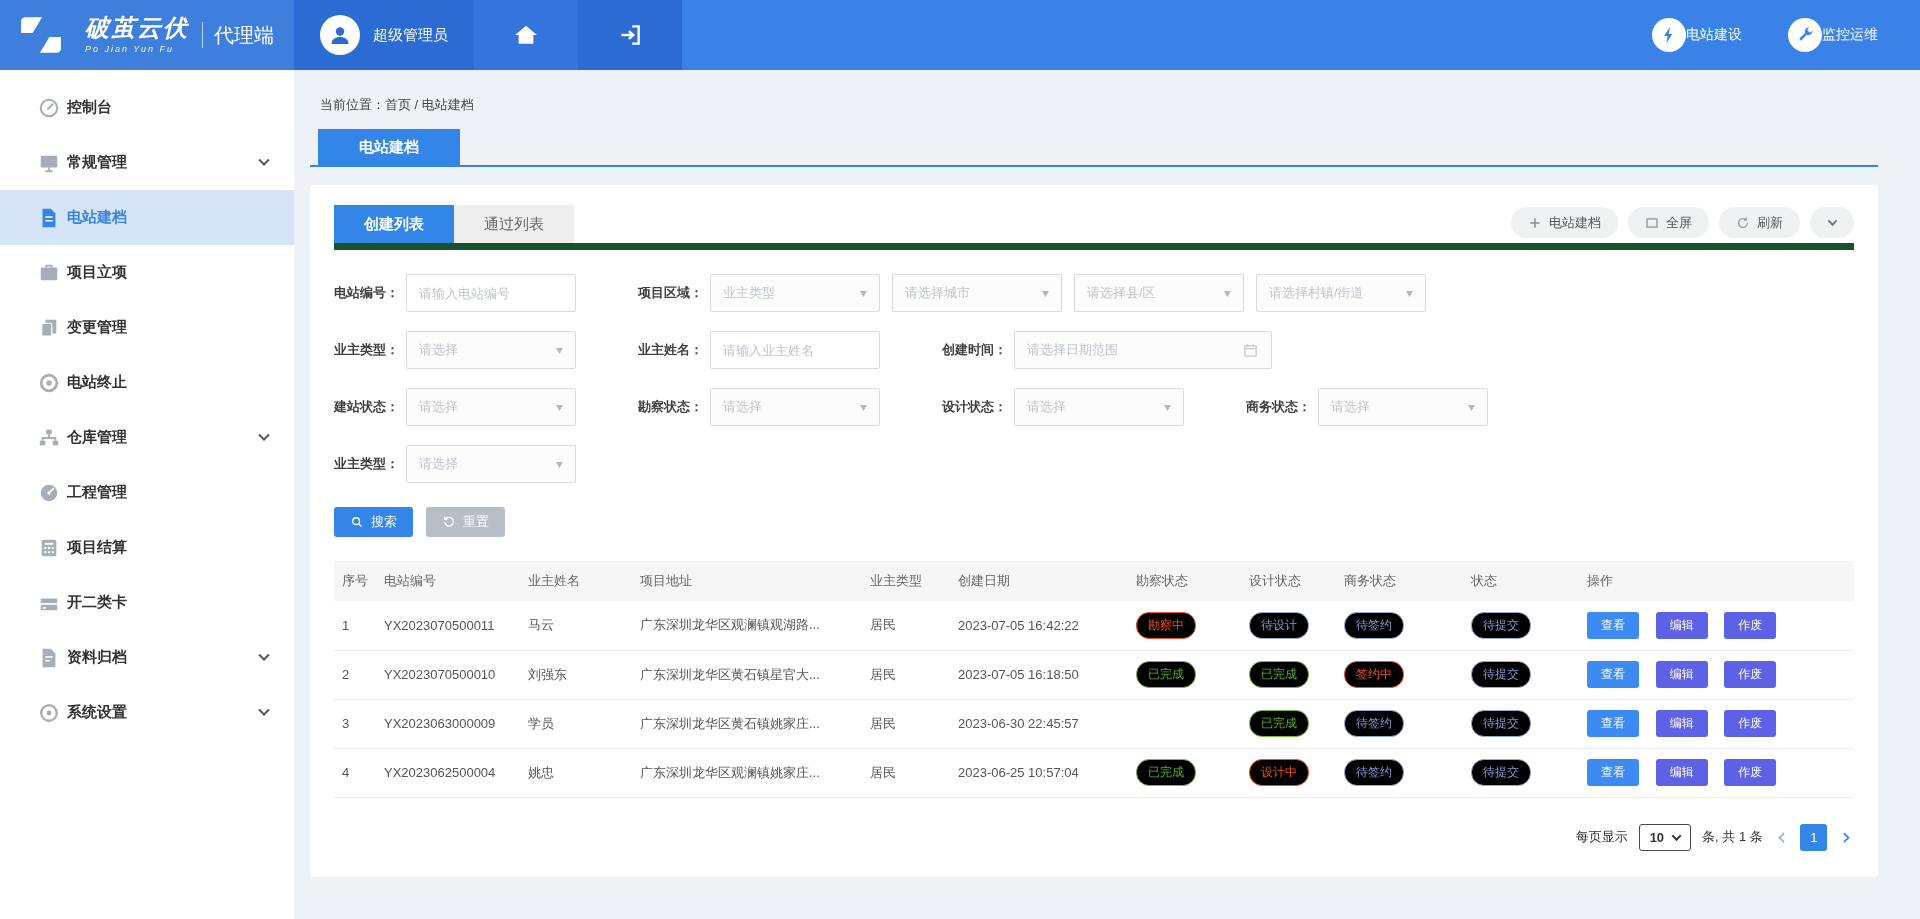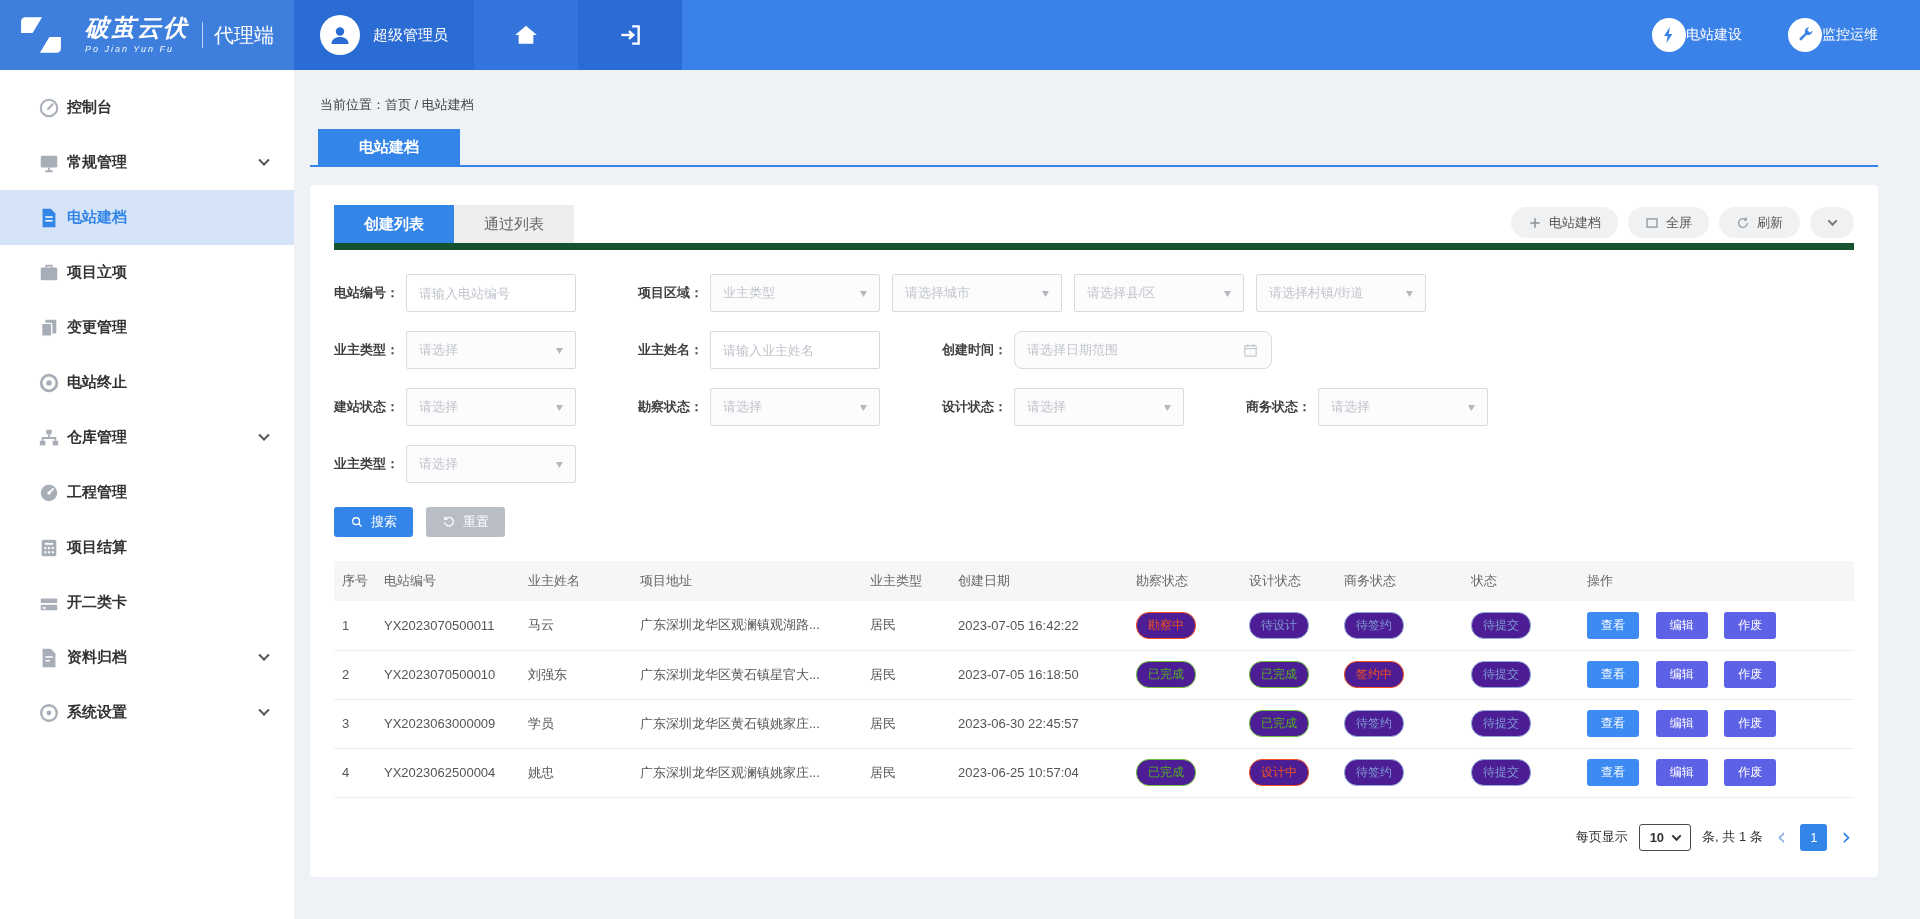--- a/index.html
+++ b/index.html
@@ -56,30 +56,30 @@
   .f-row { display:flex; align-items:center; margin-bottom:19px; }
   .f-group { display:flex; align-items:center; margin-right:62px; }
   .f-label { width:72px; font-size:13px; font-weight:600; color:#404040; flex-shrink:0; }
   .ctl { width:170px; height:38px; border:1px solid #D8DADF; border-radius:2px; display:flex; align-items:center; padding:0 12px; font-size:13px; background:#fff; }
   input.ctl { color:#333; outline:none; font-family:inherit; }
   input.ctl::placeholder { color:#C0C4CC; }
   .sel { justify-content:space-between; cursor:pointer; background:#FCFCFD; }
   .sel .ph { color:#C0C4CC; }
   .caret { font-size:9px; color:#B4B7BD; transform:scaleY(.85); font-family:"DejaVu Sans",sans-serif; }
   .region-sels { display:flex; gap:12px; }
-  .date { width:258px; justify-content:space-between; cursor:pointer;border-radius:8px; }
+  .date { width:258px; justify-content:space-between; cursor:pointer; }
   .action-row { display:flex; gap:13px; margin:24px 0 24px; }
   .btn { height:30px; border:none; border-radius:3px; color:#fff; font-size:13px; display:flex; align-items:center; gap:7px; padding:0 16px; cursor:pointer; font-family:inherit; }
   .btn.search { background:#3385E8; }
   .btn.reset { background:#B8BDC6; }
   
   table { width:100%; border-collapse:collapse; table-layout:fixed; }
   thead th { background:#F6F6F7; height:40px; font-size:13px; color:#666; font-weight:normal; text-align:left; padding:0 8px; }
   tbody td { height:49px; border-bottom:1px solid #ECEDEF; font-size:13px; color:#555; padding:0 8px; white-space:nowrap; overflow:hidden; }
-  .badge { display:inline-block; min-width:46px; text-align:center; padding:4px 11px; border-radius:13px; font-size:12px; border:1px solid; background:#4c1d95; }
+  .badge { display:inline-block; min-width:46px; text-align:center; padding:4px 11px; border-radius:13px; font-size:12px; border:1px solid; background:#000000; }
   .badge.warn { color:#F4511E; border-color:#F4511E; }
   .badge.ok { color:#52B41E; border-color:#6FC13D; }
   .badge.pend { color:#7E9AD0; border-color:#93ABD9; }
   .badge:empty { display:none; }
   .act { border:none; border-radius:3px; color:#fff; font-size:12px; padding:5px 14px; margin-right:13px; cursor:pointer; font-family:inherit; }
   .act.view { background:#3D8BF2; }
   .act.edit, .act.void { background:#5C61E6; }
   
   .pagination { display:flex; justify-content:flex-end; align-items:center; gap:11px; margin-top:26px; font-size:13px; color:#333; }
   .pp-select { border:1px solid #4A4A4A; border-radius:3px; height:27px; display:flex; align-items:center; gap:9px; padding:0 10px; font-weight:bold; cursor:pointer; }

